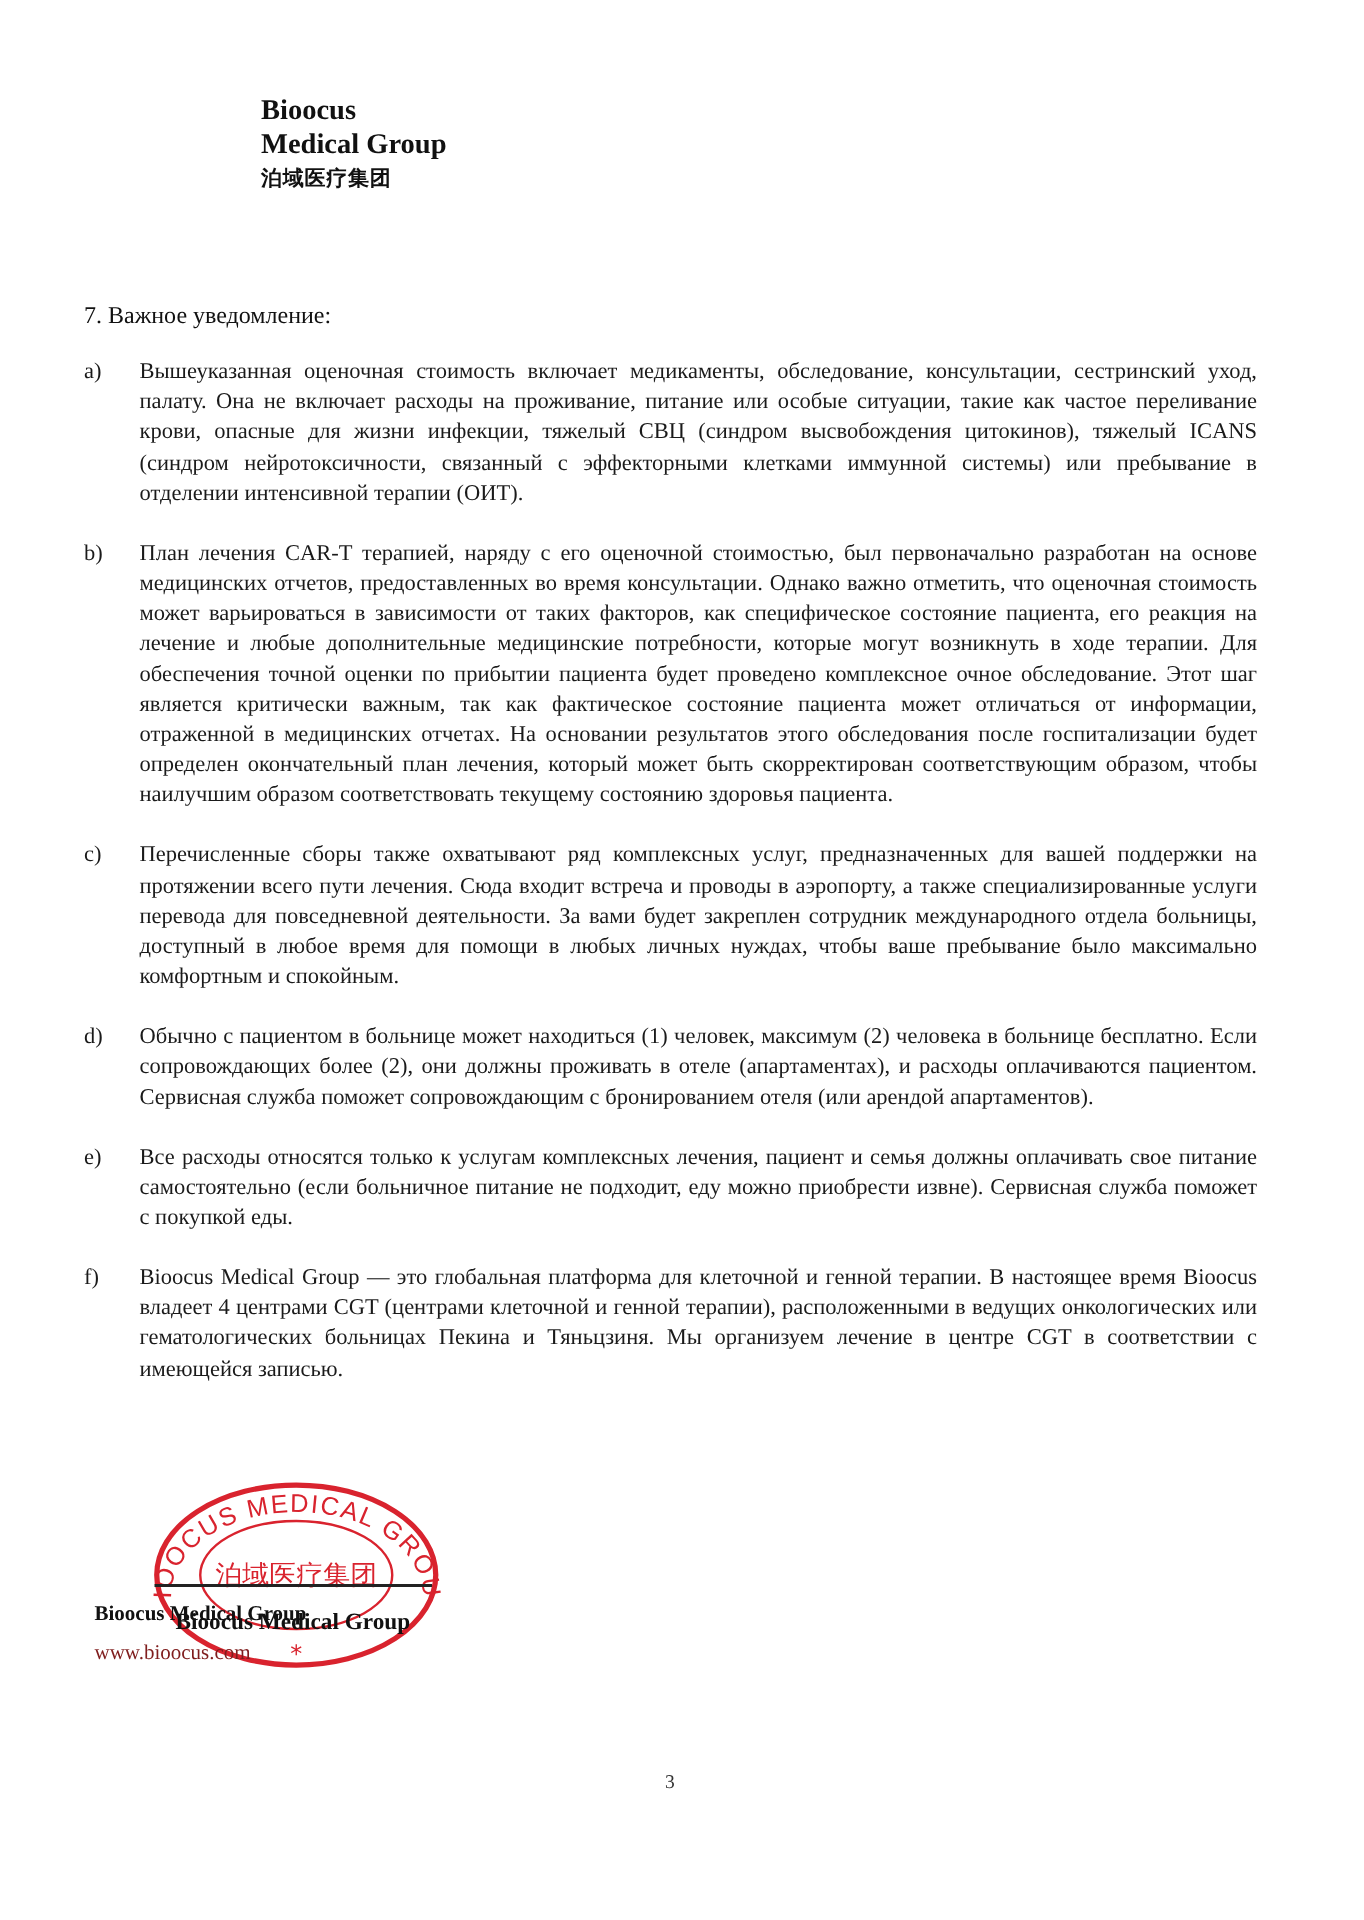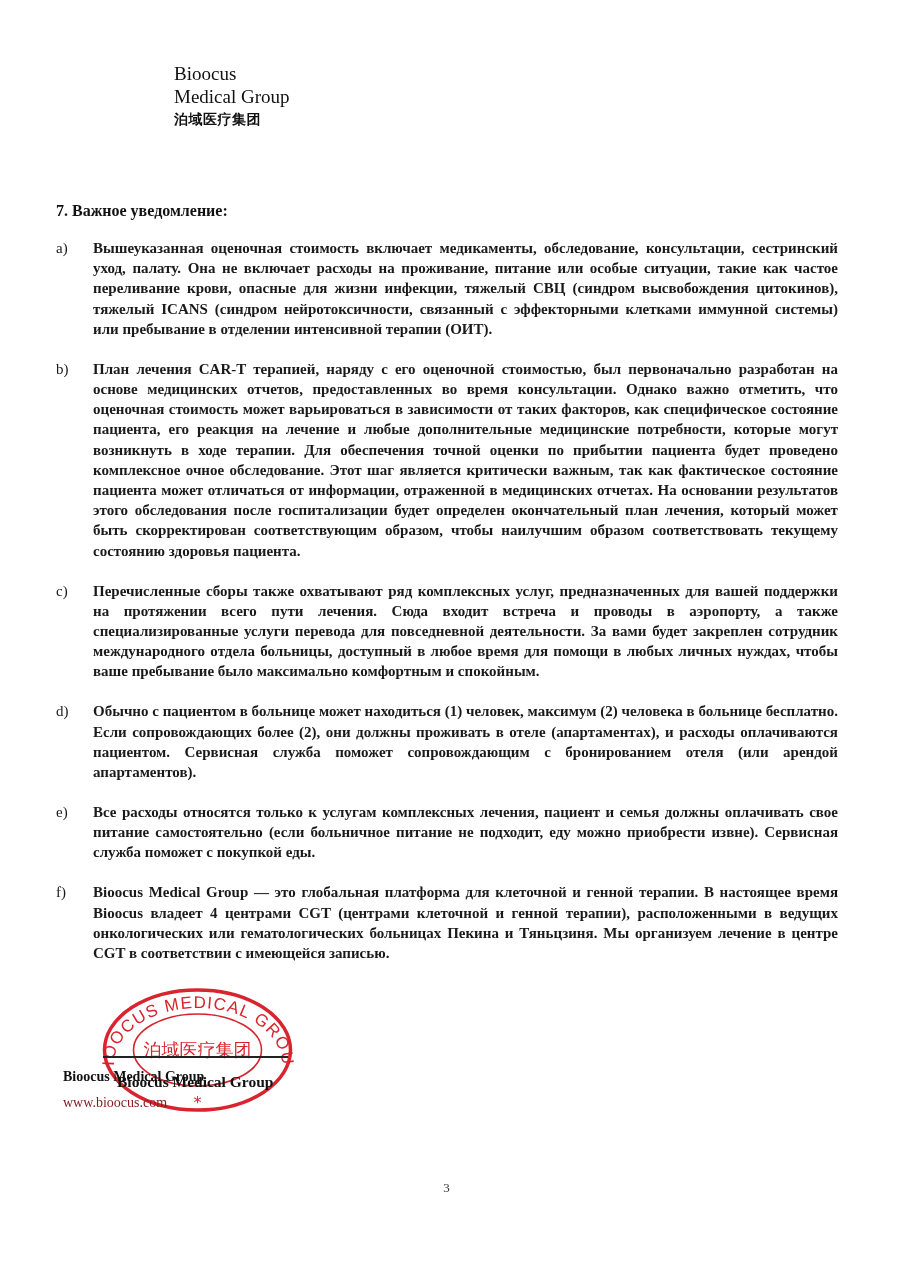--- a/index.html
+++ b/index.html
@@ -1,25 +1,25 @@
 <!DOCTYPE html>
 <html><head>
   <meta charset="utf-8">
   <style>
     html, body { margin: 0; padding: 0; background: #ffffff; }
     body { width: 909px; height: 1280px; position: relative; overflow: hidden;
            font-family: "Liberation Serif", "DejaVu Serif", serif; color: #1a1a1a; }
     .header { position: absolute; left: 174px; top: 62px; }
-    .header .brand { font-weight: normal; font-size: 19px; line-height: 23px; color: #111; }
+    .header .brand { font-weight: bold; font-size: 19px; line-height: 23px; color: #111; }
     .header .cn { font-family: "DejaVu Sans", sans-serif; font-weight: bold; font-size: 14px; line-height: 22px; color: #111; letter-spacing: 0.5px; }
-    .section-title { position: absolute; left: 56px; top: 202px; font-weight: bold; font-size: 16px; color: #111; }
+    .section-title { position: absolute; left: 56px; top: 202px; font-weight: normal; font-size: 16px; color: #111; }
     .items { position: absolute; left: 56px; top: 238px; width: 782px; }
     .item { display: flex; font-size: 15px; line-height: 20.2px; margin-bottom: 19.8px; }
     .item .marker { width: 37px; flex: 0 0 37px; }
-    .item .text { flex: 1; text-align: justify; font-weight: bold; }
+    .item .text { flex: 1; text-align: justify; }
     .signature { position: absolute; left: 63px; top: 1068px; font-size: 14px; }
     .signature .company { font-weight: bold; line-height: 18px; color: #111; }
     .signature .url { line-height: 20px; margin-top: 7px; color: #7f1d1d; }
     .stamp { position: absolute; left: 100px; top: 986px; width: 195px; height: 128px; }
     .sign-line { position: absolute; left: 103px; top: 1056px; width: 185px; height: 1.6px; background: #222; }
     .overlap-name { position: absolute; left: 117px; top: 1073px; font-weight: bold; font-size: 15.5px; color: #111; }
     .page-number { position: absolute; left: 0; width: 893px; top: 1180px; text-align: center; font-size: 13px; color: #333; }
   </style>
 </head>
 <body>

